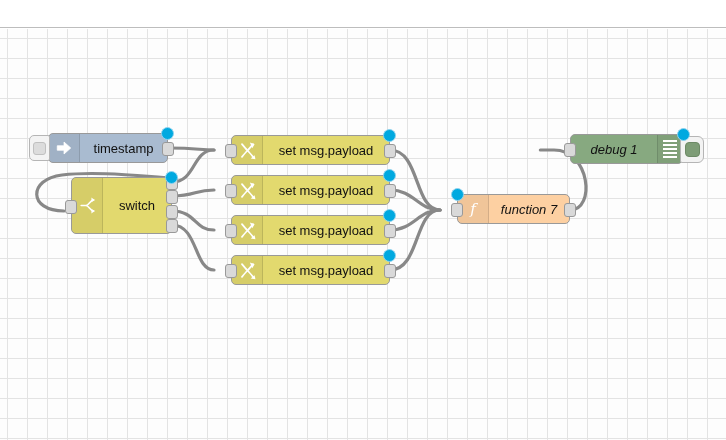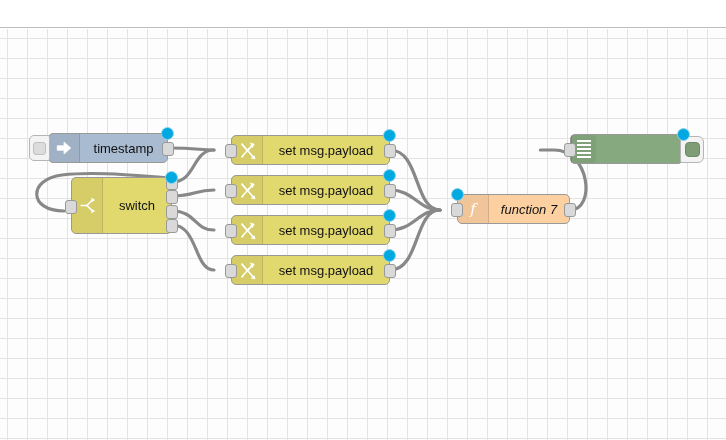--- a/index.html
+++ b/index.html
@@ -296,20 +296,21 @@
           <text x="12" y="19" font-family="DejaVu Serif, serif" font-size="20" font-style="italic" fill="#ffffff" text-anchor="middle">f</text>
         </svg>
       </div>
       <div class="label italic">function 7</div>
       <div class="port in" style="top:8px;"></div>
       <div class="port out" style="top:8px;"></div>
       <div class="blue-dot" style="left:-7px; top:-7px;"></div>
     </div>
 
     <div class="node debug" style="left:570px; top:105px; width:113px; height:30px;">
+      <div class="label italic">debug 1</div>
       <div class="debug-lines">
         <i></i>
           <i></i>
           <i></i>
           <i></i>
           <i></i>
       </div>
       <div class="debug-btn">
         <div class="inner"></div>
       </div>

